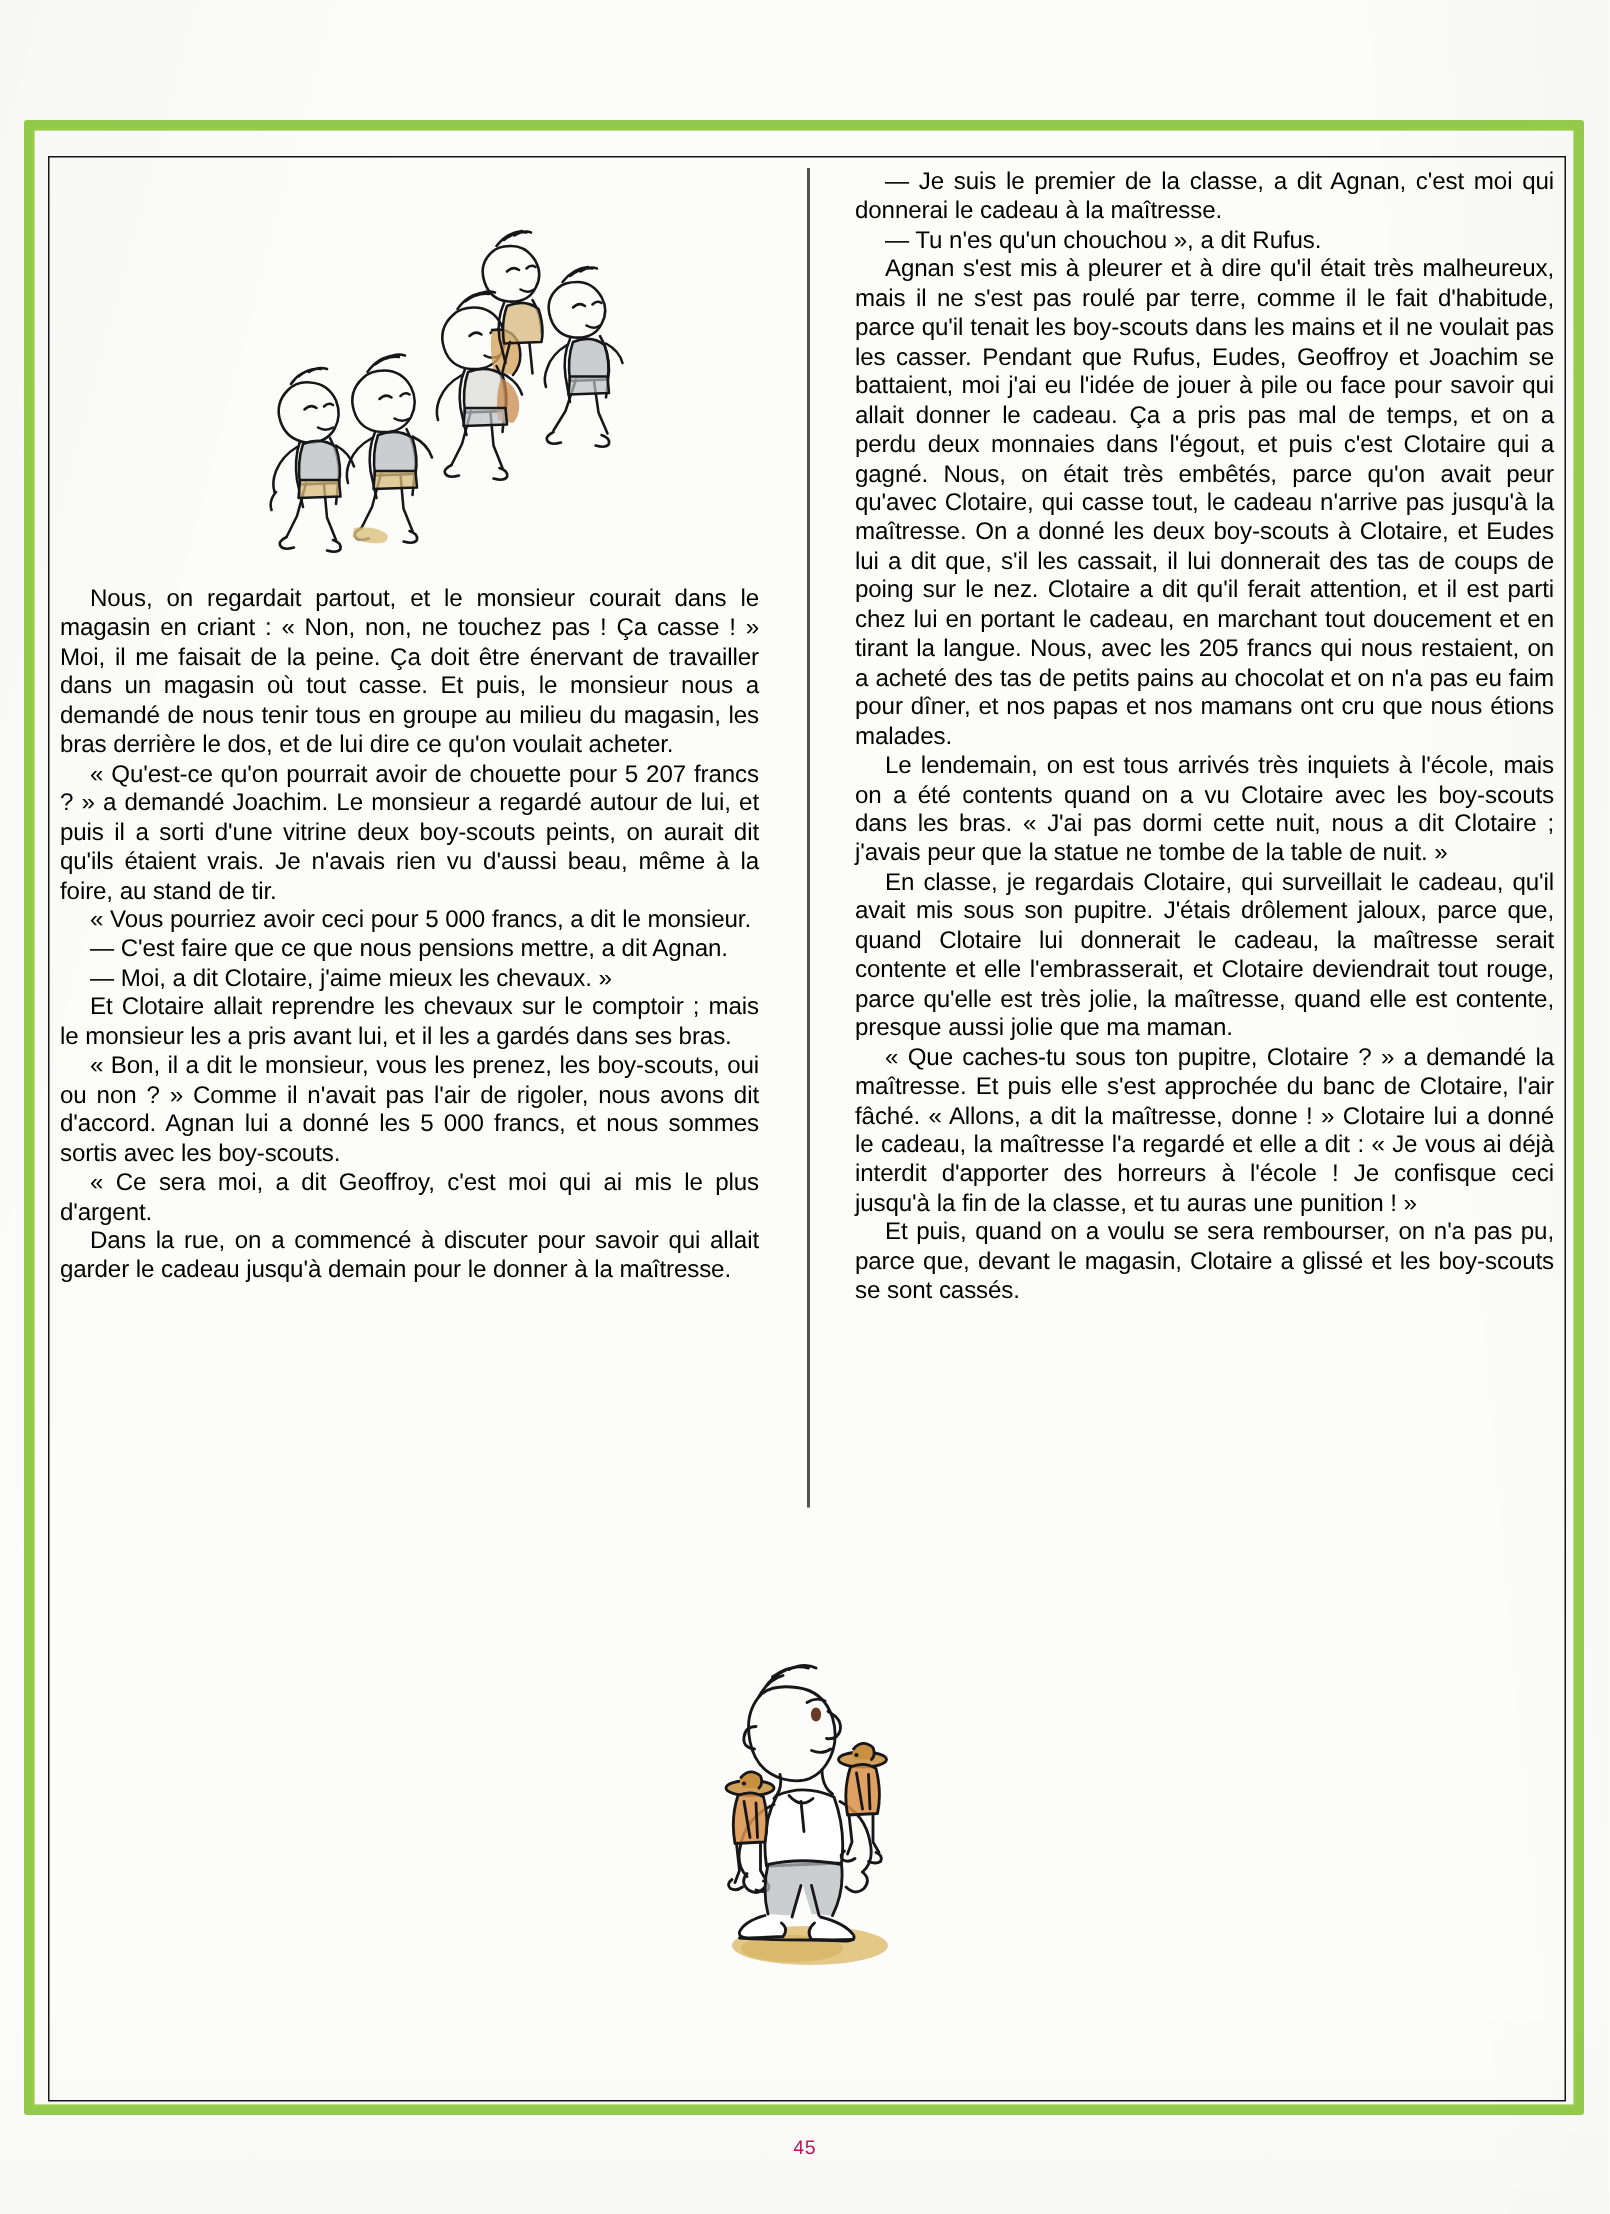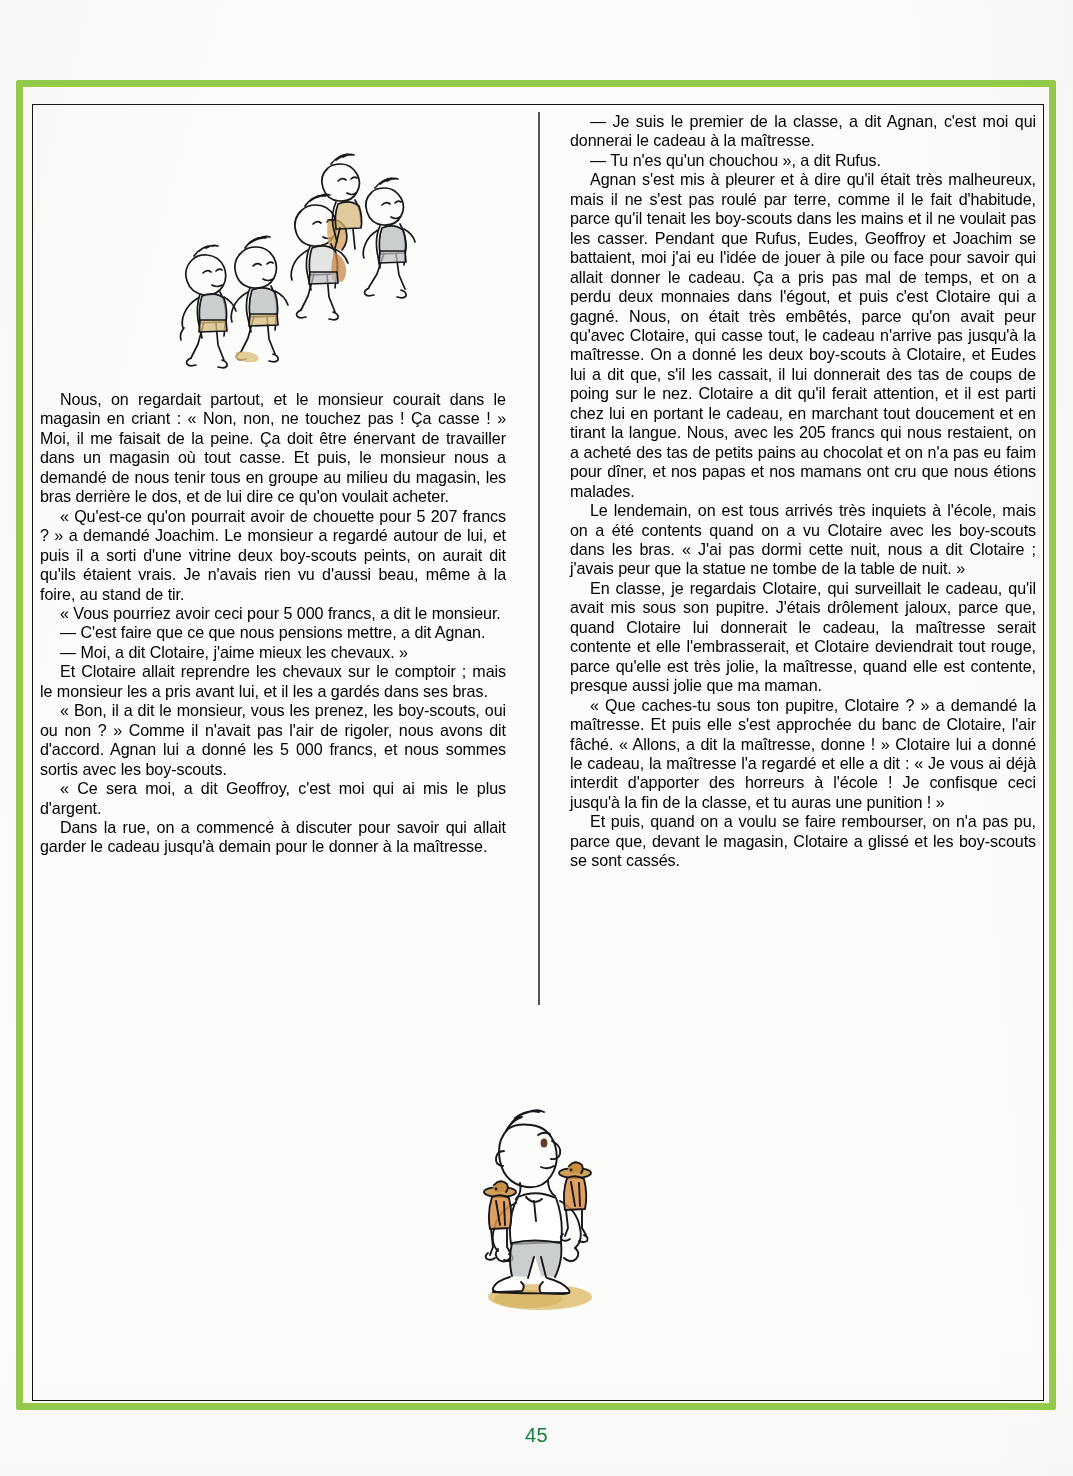--- a/index.html
+++ b/index.html
@@ -119,22 +119,22 @@
   }
   .illo-top svg, .illo-bottom svg { display: block; width: 100%; height: 100%; }
 
   
   .folio {
     position: absolute;
     left: 0;
     top: 1424px;
     width: 1073px;
     text-align: center;
-    font-size: 20px;
-    color: #15803d;
+    font-size: 13px;
+    color: #be185d;
     letter-spacing: 0.4px;
   }
 </style>
 </head>
 <body>
 
 <div id="page">
 
   <div class="paper-tint"></div>
 
@@ -247,21 +247,21 @@
       <p class="para">Dans la rue, on a commencé à discuter pour savoir qui allait garder le cadeau jusqu'à demain pour le donner à la maîtresse.</p>
     </div>
 
     <div class="col col-right">
       <p class="para">— Je suis le premier de la classe, a dit Agnan, c'est moi qui donnerai le cadeau à la maîtresse.</p>
       <p class="para">— Tu n'es qu'un chouchou », a dit Rufus.</p>
       <p class="para">Agnan s'est mis à pleurer et à dire qu'il était très malheureux, mais il ne s'est pas roulé par terre, comme il le fait d'habitude, parce qu'il tenait les boy-scouts dans les mains et il ne voulait pas les casser. Pendant que Rufus, Eudes, Geoffroy et Joachim se battaient, moi j'ai eu l'idée de jouer à pile ou face pour savoir qui allait donner le cadeau. Ça a pris pas mal de temps, et on a perdu deux monnaies dans l'égout, et puis c'est Clotaire qui a gagné. Nous, on était très embêtés, parce qu'on avait peur qu'avec Clotaire, qui casse tout, le cadeau n'arrive pas jusqu'à la maîtresse. On a donné les deux boy-scouts à Clotaire, et Eudes lui a dit que, s'il les cassait, il lui donnerait des tas de coups de poing sur le nez. Clotaire a dit qu'il ferait attention, et il est parti chez lui en portant le cadeau, en marchant tout doucement et en tirant la langue. Nous, avec les 205 francs qui nous restaient, on a acheté des tas de petits pains au chocolat et on n'a pas eu faim pour dîner, et nos papas et nos mamans ont cru que nous étions malades.</p>
       <p class="para">Le lendemain, on est tous arrivés très inquiets à l'école, mais on a été contents quand on a vu Clotaire avec les boy-scouts dans les bras. « J'ai pas dormi cette nuit, nous a dit Clotaire ; j'avais peur que la statue ne tombe de la table de nuit. »</p>
       <p class="para">En classe, je regardais Clotaire, qui surveillait le cadeau, qu'il avait mis sous son pupitre. J'étais drôlement jaloux, parce que, quand Clotaire lui donnerait le cadeau, la maîtresse serait contente et elle l'embrasserait, et Clotaire deviendrait tout rouge, parce qu'elle est très jolie, la maîtresse, quand elle est contente, presque aussi jolie que ma maman.</p>
       <p class="para">« Que caches-tu sous ton pupitre, Clotaire ? » a demandé la maîtresse. Et puis elle s'est approchée du banc de Clotaire, l'air fâché. « Allons, a dit la maîtresse, donne ! » Clotaire lui a donné le cadeau, la maîtresse l'a regardé et elle a dit : « Je vous ai déjà interdit d'apporter des horreurs à l'école ! Je confisque ceci jusqu'à la fin de la classe, et tu auras une punition ! »</p>
-      <p class="para">Et puis, quand on a voulu se faire rembourser, on n'a pas pu, parce que, devant le magasin, Clotaire a glissé et les boy-scouts se sont cassés.</p>
+      <p class="para">Et puis, quand on a voulu se sera rembourser, on n'a pas pu, parce que, devant le magasin, Clotaire a glissé et les boy-scouts se sont cassés.</p>
     </div>
   </div>
 
   <div class="illo-bottom">
     <svg viewBox="0 0 190 235" xmlns="http://www.w3.org/2000/svg">
 
       <ellipse cx="92" cy="212" rx="52" ry="13" fill="#d9b45c" opacity="0.72"></ellipse>
       <ellipse cx="80" cy="214" rx="34" ry="9" fill="#cfa94f" opacity="0.5"></ellipse>
 
       <g fill="none" stroke="#17171a" stroke-width="1.9" stroke-linecap="round" stroke-linejoin="round">

